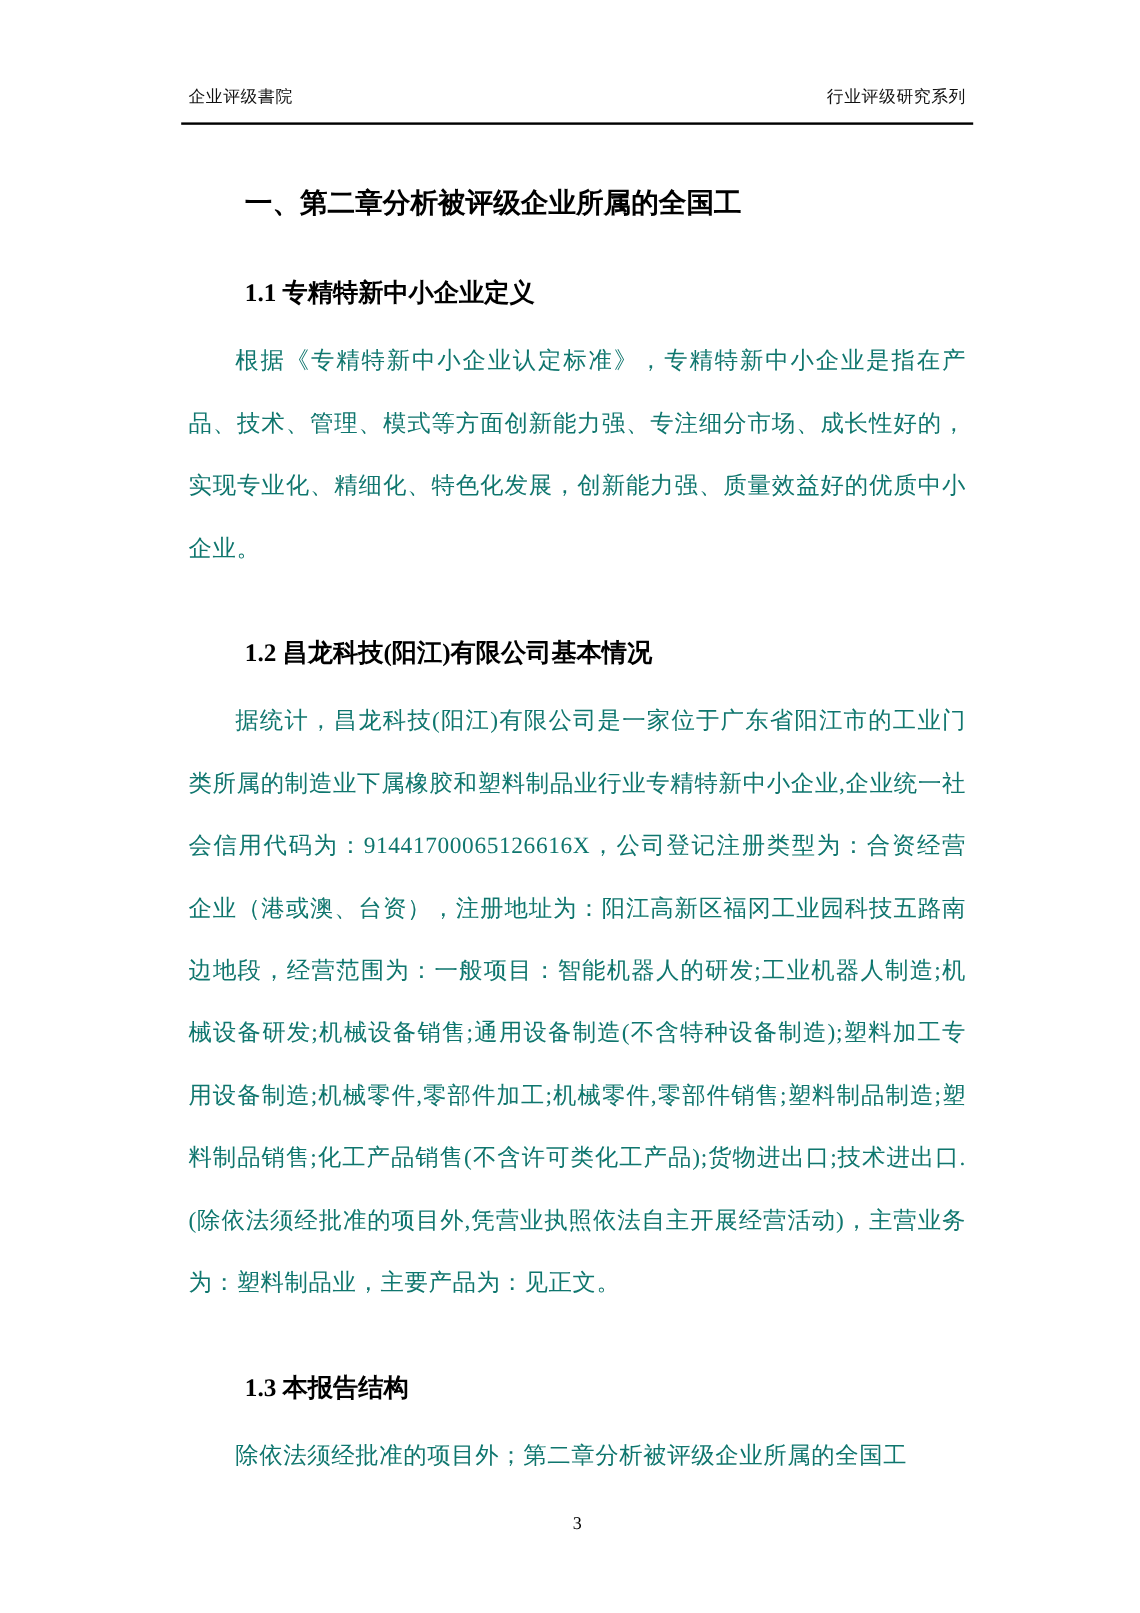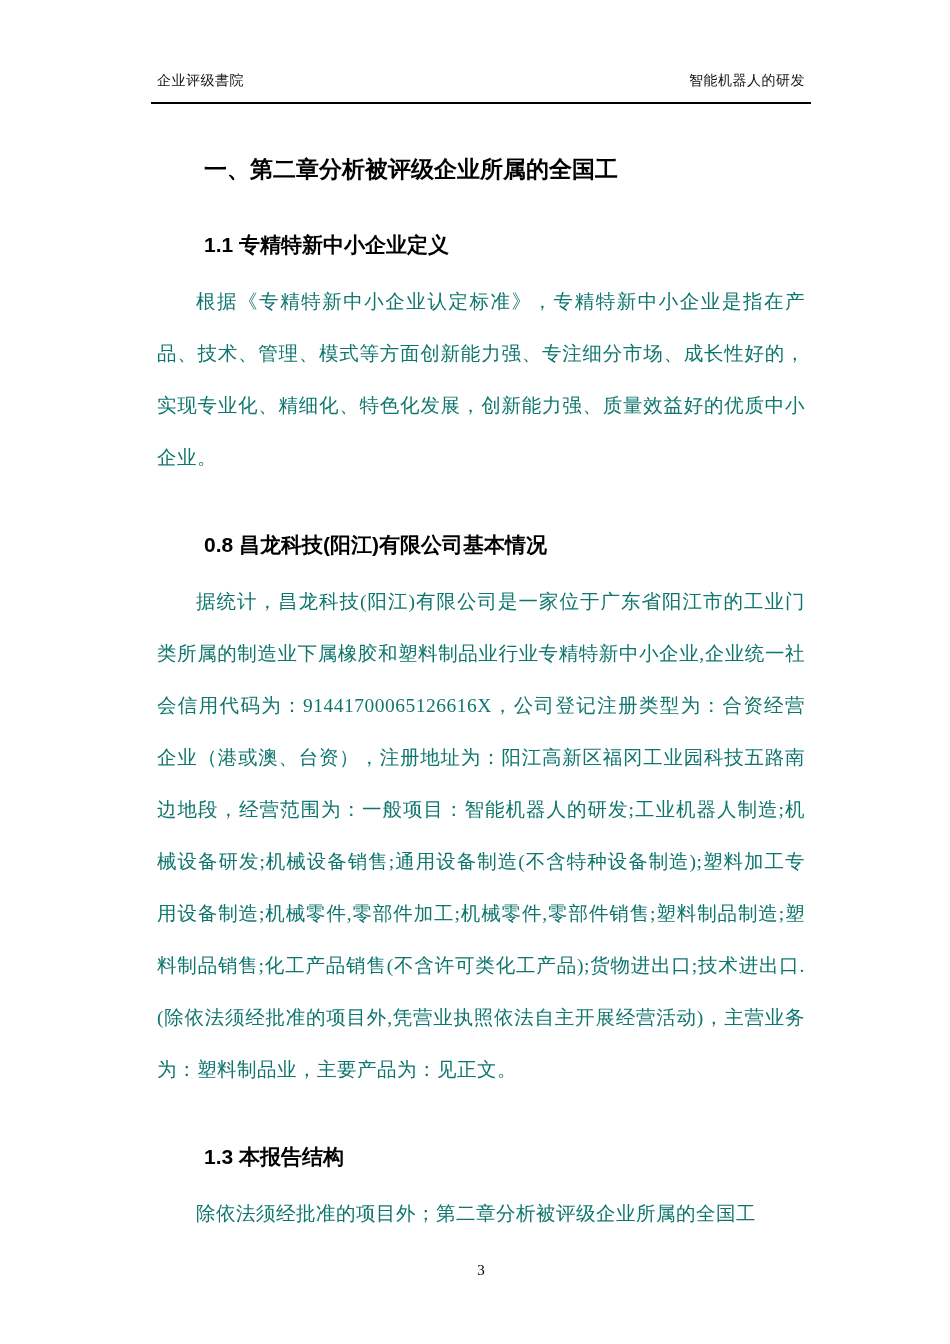--- a/index.html
+++ b/index.html
@@ -39,21 +39,21 @@
   .main-heading {
     font-family: "Liberation Sans", "DejaVu Sans", sans-serif;
     font-size: 23px;
     font-weight: bold;
     line-height: 1.2;
     padding-left: 50px;
     margin-top: 14px;
     color: #000000;
   }
   .section-heading {
-    font-family: Liberation Sans, sans-serif;
+    font-family: Liberation Serif, serif;
     font-size: 21px;
     font-weight: bold;
     line-height: 1.2;
     padding-left: 50px;
     margin-top: 42px;
     color: #000000;
   }
   .body-paragraph {
     margin-top: 13px;
     font-size: 19.5px;
@@ -73,31 +73,31 @@
     color: #000000;
   }
 </style>
 </head>
 <body>
 
 <div class="page">
 
   <header class="doc-header">
     <span class="header-left">企业评级書院</span>
-    <span class="header-right">智能机器人的研发</span>
+    <span class="header-right">行业评级研究系列</span>
   </header>
 
   <main class="doc-body">
 
     <h1 class="main-heading">一、第二章分析被评级企业所属的全国工</h1>
 
     <h2 class="section-heading">1.1 专精特新中小企业定义</h2>
     <p class="body-paragraph">根据《专精特新中小企业认定标准》，专精特新中小企业是指在产品、技术、管理、模式等方面创新能力强、专注细分市场、成长性好的，实现专业化、精细化、特色化发展，创新能力强、质量效益好的优质中小企业。</p>
 
-    <h2 class="section-heading">0.8 昌龙科技(阳江)有限公司基本情况</h2>
+    <h2 class="section-heading">1.2 昌龙科技(阳江)有限公司基本情况</h2>
     <p class="body-paragraph">据统计，昌龙科技(阳江)有限公司是一家位于广东省阳江市的工业门类所属的制造业下属橡胶和塑料制品业行业专精特新中小企业,企业统一社会信用代码为：91441700065126616X，公司登记注册类型为：合资经营企业（港或澳、台资），注册地址为：阳江高新区福冈工业园科技五路南边地段，经营范围为：一般项目：智能机器人的研发;工业机器人制造;机械设备研发;机械设备销售;通用设备制造(不含特种设备制造);塑料加工专用设备制造;机械零件,零部件加工;机械零件,零部件销售;塑料制品制造;塑料制品销售;化工产品销售(不含许可类化工产品);货物进出口;技术进出口.(除依法须经批准的项目外,凭营业执照依法自主开展经营活动)，主营业务为：塑料制品业，主要产品为：见正文。</p>
 
     <h2 class="section-heading">1.3 本报告结构</h2>
     <p class="body-paragraph">除依法须经批准的项目外；第二章分析被评级企业所属的全国工</p>
 
   </main>
 
   <footer class="doc-footer">
     <span class="page-number">3</span>
   </footer>

